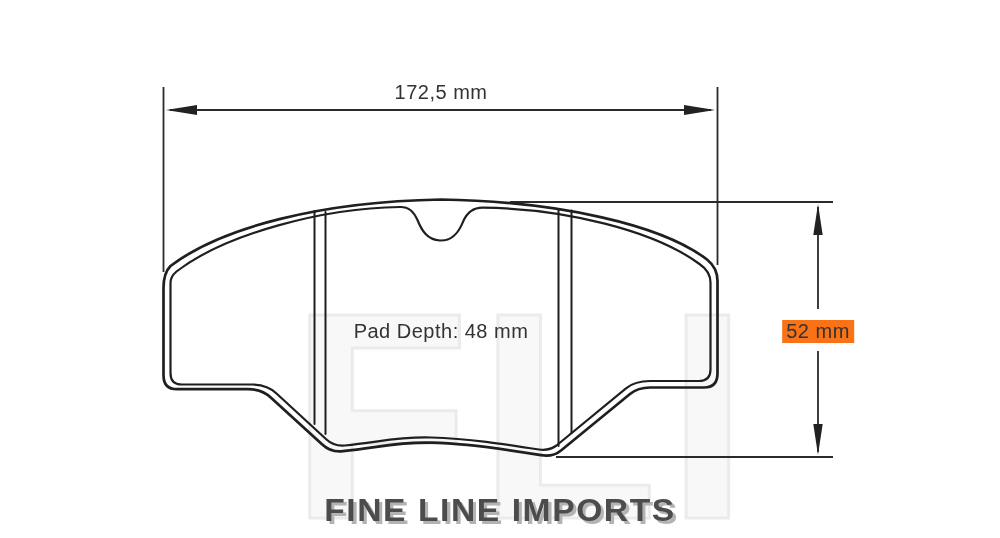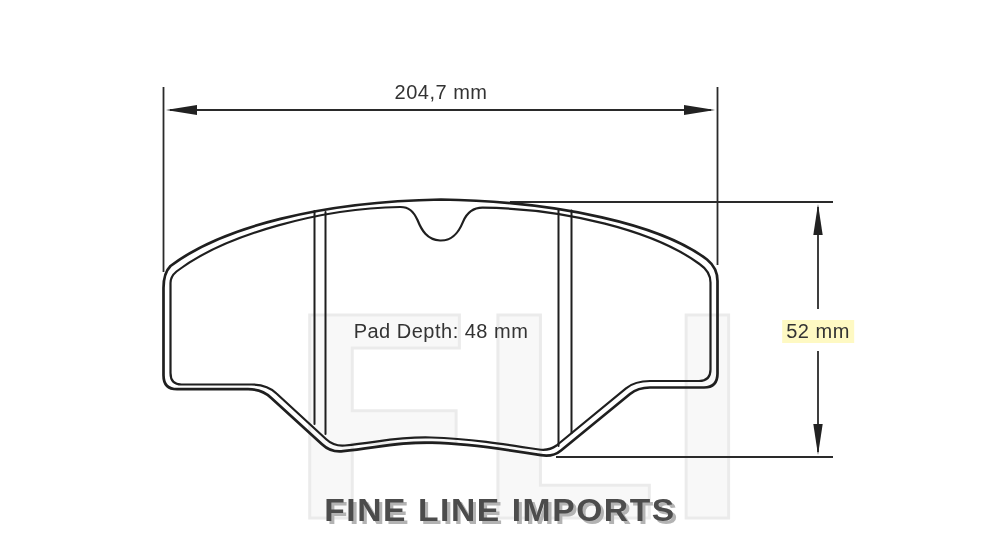--- a/index.html
+++ b/index.html
@@ -30,21 +30,21 @@
 
   .dim-label {
     position: absolute;
     transform: translateX(-50%);
     font-size: 20px;
     color: #333333;
     white-space: nowrap;
     letter-spacing: 0.5px;
   }
   .dim-width  { left: 441px; top: 81px; }
-  .dim-height { left: 818px; top: 320px; background: #fef9c3; padding: 0 4px; }
+  .dim-height { left: 818px; top: 320px; background: #f97316; padding: 0 4px; }
   .pad-depth  { left: 441px; top: 320px; text-align: right; }
 
   .logo {
     position: absolute;
     left: 500px; top: 492px;
     transform: translateX(-50%) scaleX(1.05);
     font-size: 32px;
     font-weight: bold;
     letter-spacing: 1.5px;
     color: #4c4c4c;
@@ -139,20 +139,20 @@
         <line x1="325.5" y1="212" x2="325.5" y2="434"></line>
       </g>
 
       <g stroke-width="2">
         <line x1="558.5" y1="209.5" x2="558.5" y2="446"></line>
         <line x1="571.5" y1="210.5" x2="571.5" y2="433"></line>
       </g>
     </g>
   </svg>
 
-  <div class="dim-label dim-width">204,7 mm</div>
+  <div class="dim-label dim-width">172,5 mm</div>
 
   <div class="dim-label dim-height">52 mm</div>
 
   <div class="dim-label pad-depth">Pad Depth: 48 mm</div>
 
   <div class="logo">FINE LINE IMPORTS</div>
 </div>
 
 </body></html>

